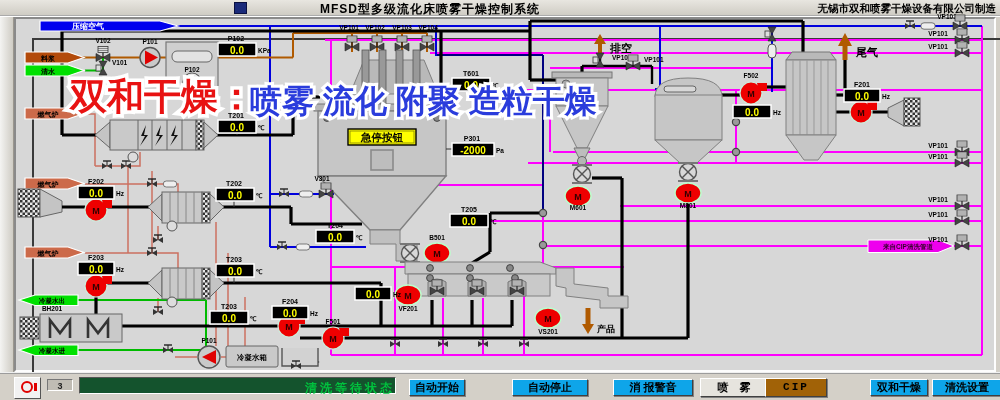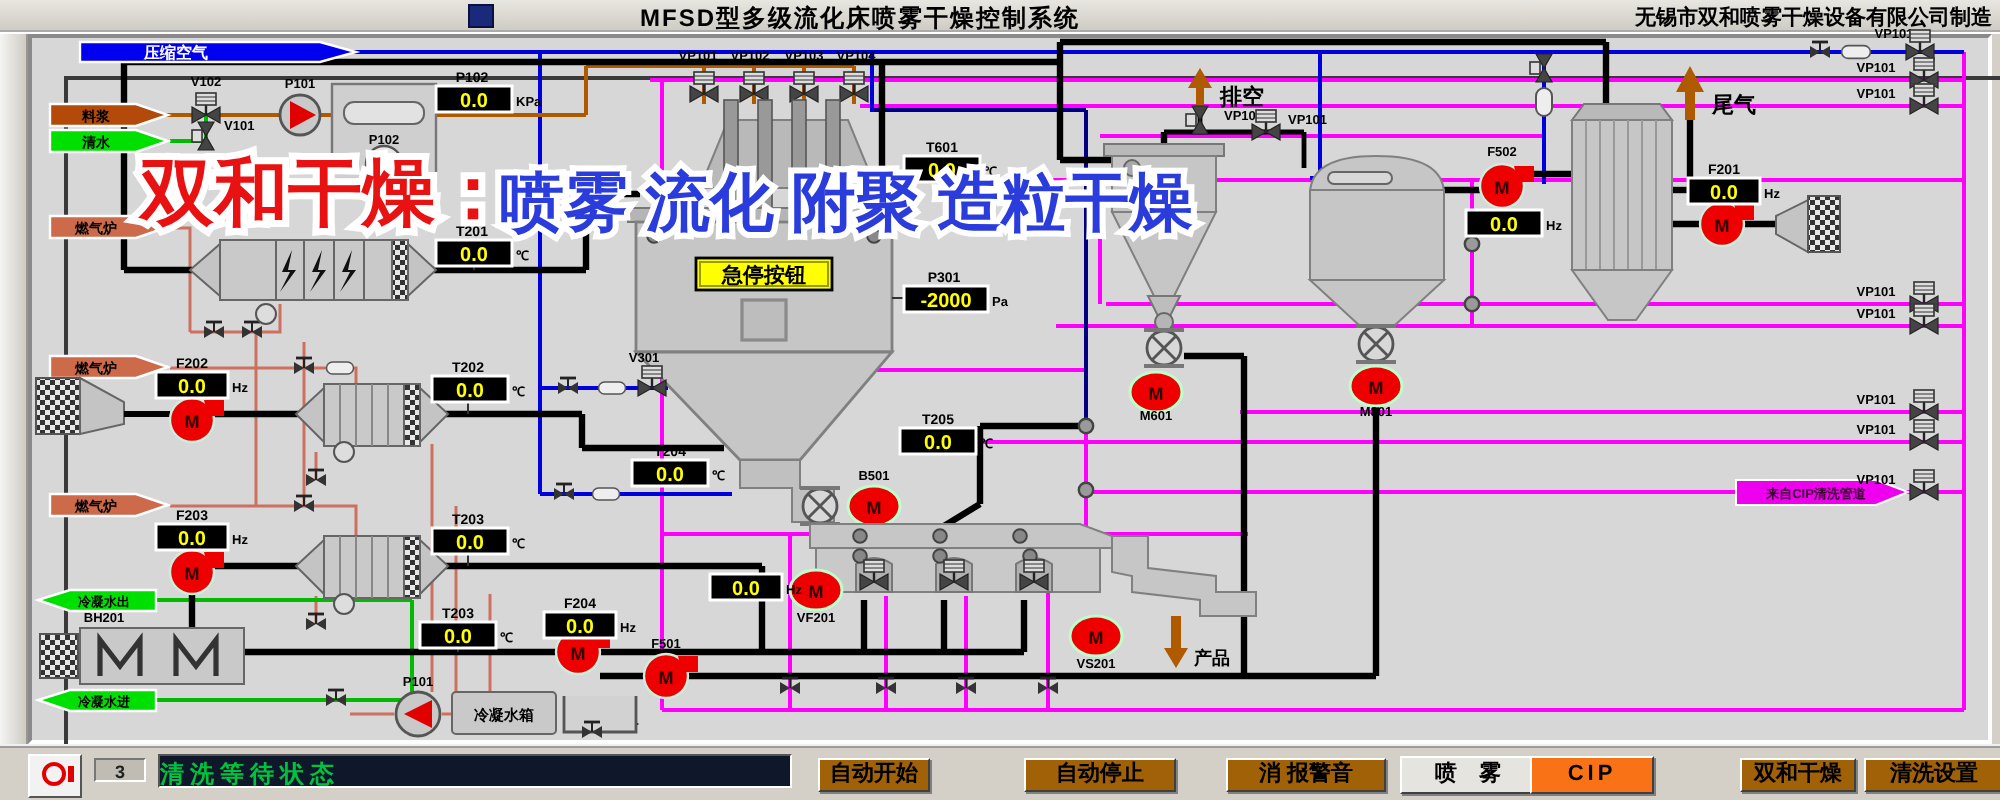--- a/index.html
+++ b/index.html
@@ -17,43 +17,43 @@
              background:linear-gradient(90deg,#f4f4f2,#cfccc4);
              border-right:1px solid #9a968e;box-sizing:border-box;}
   #panel{position:absolute;left:14px;top:17px;width:982px;height:355px;box-sizing:border-box;
          background:#d7d7d7;border-top:2px solid #8a8a8a;border-left:2px solid #8a8a8a;
          border-right:2px solid #fdfdfd;border-bottom:2px solid #fdfdfd;}
   #panel-inner{position:absolute;left:16px;top:19px;width:978px;height:351px;box-sizing:border-box;
          border:2px solid #3a3a3a;}
   #diagram{position:absolute;left:0;top:0;width:1000px;height:372px;}
   #toolbar{position:absolute;left:0;top:372px;width:1000px;height:28px;
            background:#d4d0c8;border-top:2px ridge #f0f0f0;box-sizing:border-box;}
-  .tbtn{position:absolute;top:5px;height:17px;background:#a16207;
+  .tbtn{position:absolute;top:5px;height:17px;background:#0ea5e9;
         border-top:1.5px solid #ffffff;border-left:1.5px solid #ffffff;
         border-right:1.5px solid #404040;border-bottom:1.5px solid #404040;
         box-shadow:1px 1px 0 #808080;
         font-family:"Liberation Sans",sans-serif;font-size:11px;font-weight:bold;color:#000;
         text-align:center;line-height:15px;box-sizing:border-box;padding:0 2px;cursor:pointer;}
   .tbtn.big{top:4px;height:19px;line-height:17px;letter-spacing:4px;background:#e6e4de;}
-  .tbtn.big.green{background:#f97316;letter-spacing:2px;}
+  .tbtn.big.green{background:#a16207;letter-spacing:2px;font-family:Liberation Mono, monospace;}
   #power-btn{position:absolute;left:14px;top:3px;width:27px;height:22px;background:#f2f2f2;
              border-top:1.5px solid #fff;border-left:1.5px solid #fff;
              border-right:1.5px solid #555;border-bottom:1.5px solid #555;
              box-sizing:border-box;cursor:pointer;}
   #power-glyph{position:absolute;left:6px;top:3px;width:12px;height:12px;border:2.5px solid #e00000;
                border-radius:50%;box-sizing:border-box;}
   #power-bar{position:absolute;left:10.5px;top:0px;width:3px;height:8px;background:#e00000;}
   #counter{position:absolute;left:47px;top:5px;width:26px;height:12px;background:#c0bcb4;
            border-top:1px solid #777;border-left:1px solid #777;
            border-right:1px solid #fff;border-bottom:1px solid #fff;
            font-size:9px;font-weight:bold;color:#222;text-align:center;line-height:12px;box-sizing:border-box;}
-  #statusbar{position:absolute;left:79px;top:3px;width:317px;height:17px;background:#0f172a;
+  #statusbar{position:absolute;left:79px;top:3px;width:317px;height:17px;background:#14532d;
              border-top:1.5px solid #555;border-left:1.5px solid #555;
              border-right:1.5px solid #fff;border-bottom:1.5px solid #fff;
-             box-sizing:border-box;text-align:left;}
+             box-sizing:border-box;text-align:right;}
   #status-text{font-size:12px;font-weight:bold;color:#00c23e;line-height:16px;letter-spacing:3px;}
   text{font-family:"Liberation Sans",sans-serif;}
   .tag{font-size:7px;font-weight:bold;fill:#000;}
   .val{font-size:10px;font-weight:bold;fill:#ffff00;}
   .unit{font-size:6.5px;font-weight:bold;fill:#000;}
   .mlabel{font-size:6.5px;font-weight:bold;fill:#000;}
   .arrtext{font-size:7px;font-weight:bold;fill:#000;}
   .cn{font-size:11px;font-weight:bold;fill:#000;}
 </style>
 </head>

